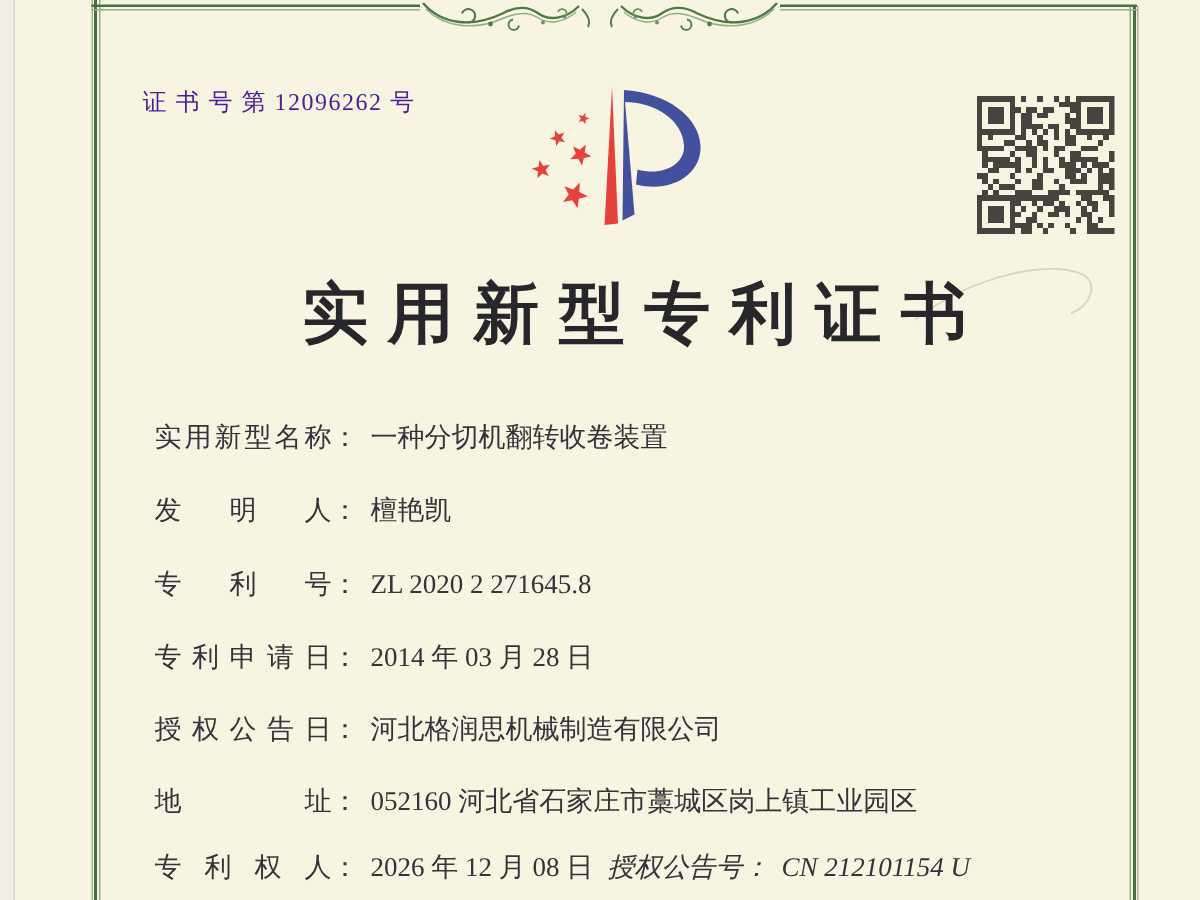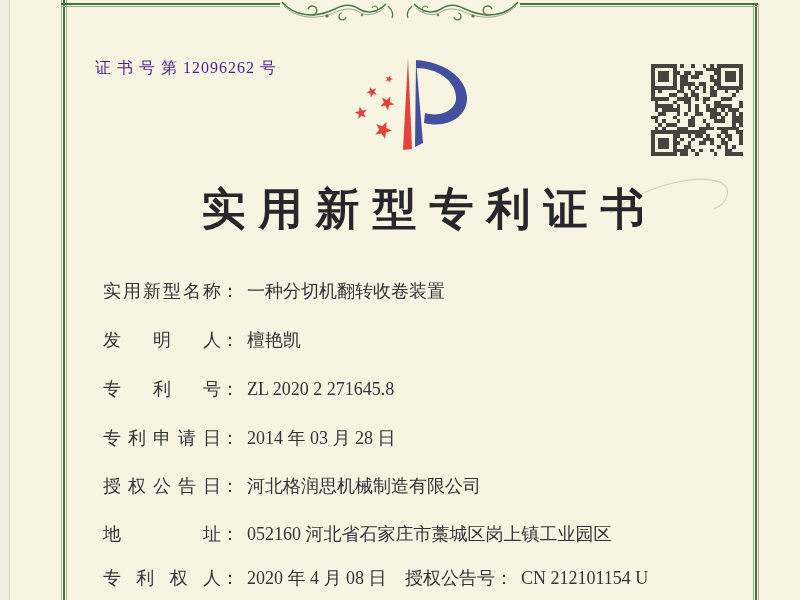--- a/index.html
+++ b/index.html
@@ -22,21 +22,21 @@
   .bt-left{left:61px;width:231px;}
   .bt-right{left:512px;width:246px;}
   
   .cert-no{left:95px;top:58px;font-size:16px;letter-spacing:1px;color:#4c1d95;}
   .title{left:63px;top:180px;width:720px;text-align:center;font-size:44px;font-weight:bold;
     letter-spacing:13px;text-indent:13px;color:#26262b;}
   .row{left:103px;top:0;font-size:18px;line-height:24px;white-space:nowrap;color:#33333a;}
   .flabel{display:inline-block;width:118px;text-align:justify;text-align-last:justify;vertical-align:top;}
   .colon{display:inline-block;vertical-align:top;}
   .fvalue{display:inline-block;margin-left:8px;vertical-align:top;}
-  .row2col{left:405px;}
+  .row2col{left:405px;font-style:italic;}
   .r1{top:279px}.r2{top:328px}.r3{top:377px}.r4{top:426px}
   .r5{top:474px}.r6{top:522px}.r7{top:566px}
   svg{display:block;}
 </style>
 </head>
 <body>
 
 <div class="abs edge-strip"></div>
 
 <div class="abs border-left"></div>
@@ -417,17 +417,17 @@
 <div class="abs row r4">
   <span class="flabel">专利申请日</span><span class="colon">：</span><span class="fvalue">2014 年 03 月 28 日</span>
 </div>
 <div class="abs row r5">
   <span class="flabel">授权公告日</span><span class="colon">：</span><span class="fvalue">河北格润思机械制造有限公司</span>
 </div>
 <div class="abs row r6">
   <span class="flabel">地址</span><span class="colon">：</span><span class="fvalue">052160 河北省石家庄市藁城区岗上镇工业园区</span>
 </div>
 <div class="abs row r7">
-  <span class="flabel">专利权人</span><span class="colon">：</span><span class="fvalue">2020 年 4 月 08 日</span>
+  <span class="flabel">专利权人</span><span class="colon">：</span><span class="fvalue">2026 年 12 月 08 日</span>
 </div>
 <div class="abs row r7 row2col">
   <span>授权公告号</span><span class="colon">：</span><span class="fvalue">CN 212101154 U</span>
 </div>
 
 </body></html>

